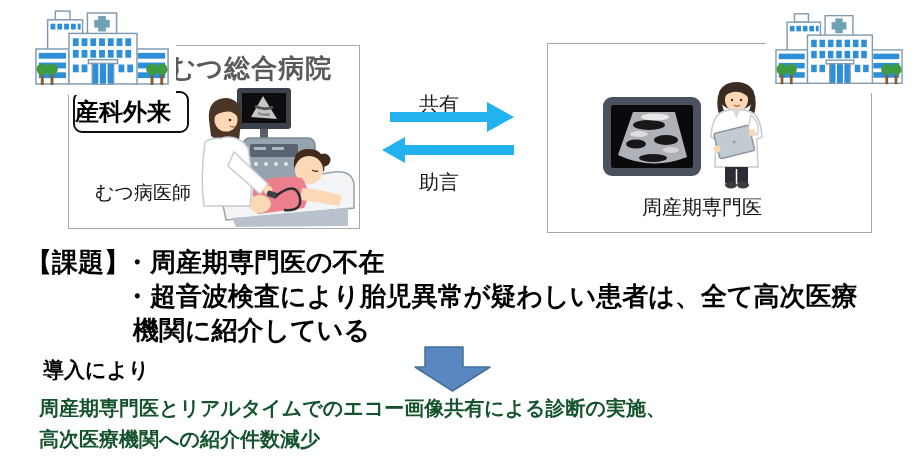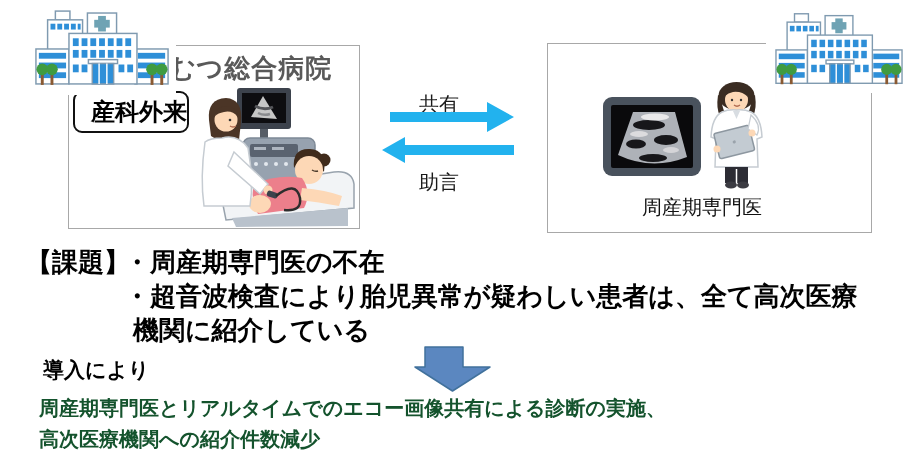--- a/index.html
+++ b/index.html
@@ -7,21 +7,21 @@
     position:relative;width:915px;height:466px;background:#fff;overflow:hidden;
     font-family:"Liberation Sans",sans-serif;color:#000;border-radius:20px;
   }
   .panel{position:absolute;background:#fff;border:1.5px solid #a8a8a8;z-index:1;}
   .panel-left{left:68px;top:45px;width:290px;height:182px;}
   .panel-right{left:547px;top:43px;width:323px;height:188px;}
   .panel-title{position:absolute;font-size:26px;font-weight:bold;color:#595959;letter-spacing:1px;white-space:nowrap;}
   .panel-left .panel-title{left:100px;top:5px;}
   .panel-right .panel-title{left:58px;top:10px;}
   .badge{
-    position:absolute;left:4px;top:45px;width:112px;padding:3px 0;text-align:right;
+    position:absolute;left:4px;top:45px;width:112px;padding:3px 0;text-align:left;
     border:2.5px solid #111;border-radius:9px;background:#fff;
     font-size:24px;font-weight:bold;z-index:3;white-space:nowrap;
   }
   .caption{position:absolute;font-size:19px;color:#111;white-space:nowrap;}
   .panel-left .caption{left:26px;top:134px;}
   .panel-right .caption{left:94px;top:150px;font-size:20px;}
   .illus{position:absolute;}
   .illus-exam{left:127px;top:40px;width:163px;height:142px;}
   .illus-echo{left:55px;top:53px;width:98px;height:79px;}
   .illus-doc{left:152px;top:35px;width:73px;height:112px;}
@@ -46,20 +46,21 @@
   .red-2{left:39px;top:426px;}
 </style>
 </head>
 <body>
 
 <div class="canvas">
 
   <div class="panel panel-left">
     <div class="panel-title">むつ総合病院</div>
     <div class="badge">産科外来</div>
+    <div class="caption">むつ病医師</div>
     <div class="illus illus-exam">
       <svg viewBox="0 0 163 142" width="163" height="142">
 
         <rect x="41" y="2" width="54" height="41" rx="3" fill="#3c424c"></rect>
         <rect x="46" y="7" width="44" height="30" fill="#0d0d10"></rect>
         <polygon points="67,10 55,31 81,33" fill="#c6c6c6"></polygon>
         <path d="M59,20 Q68,25 77,21" stroke="#55565a" stroke-width="3" fill="none"></path>
         <path d="M62,27 Q68,30 74,28" stroke="#8a8b8e" stroke-width="2.5" fill="none"></path>
         <rect x="64" y="43" width="8" height="11" fill="#565d66"></rect>
 

